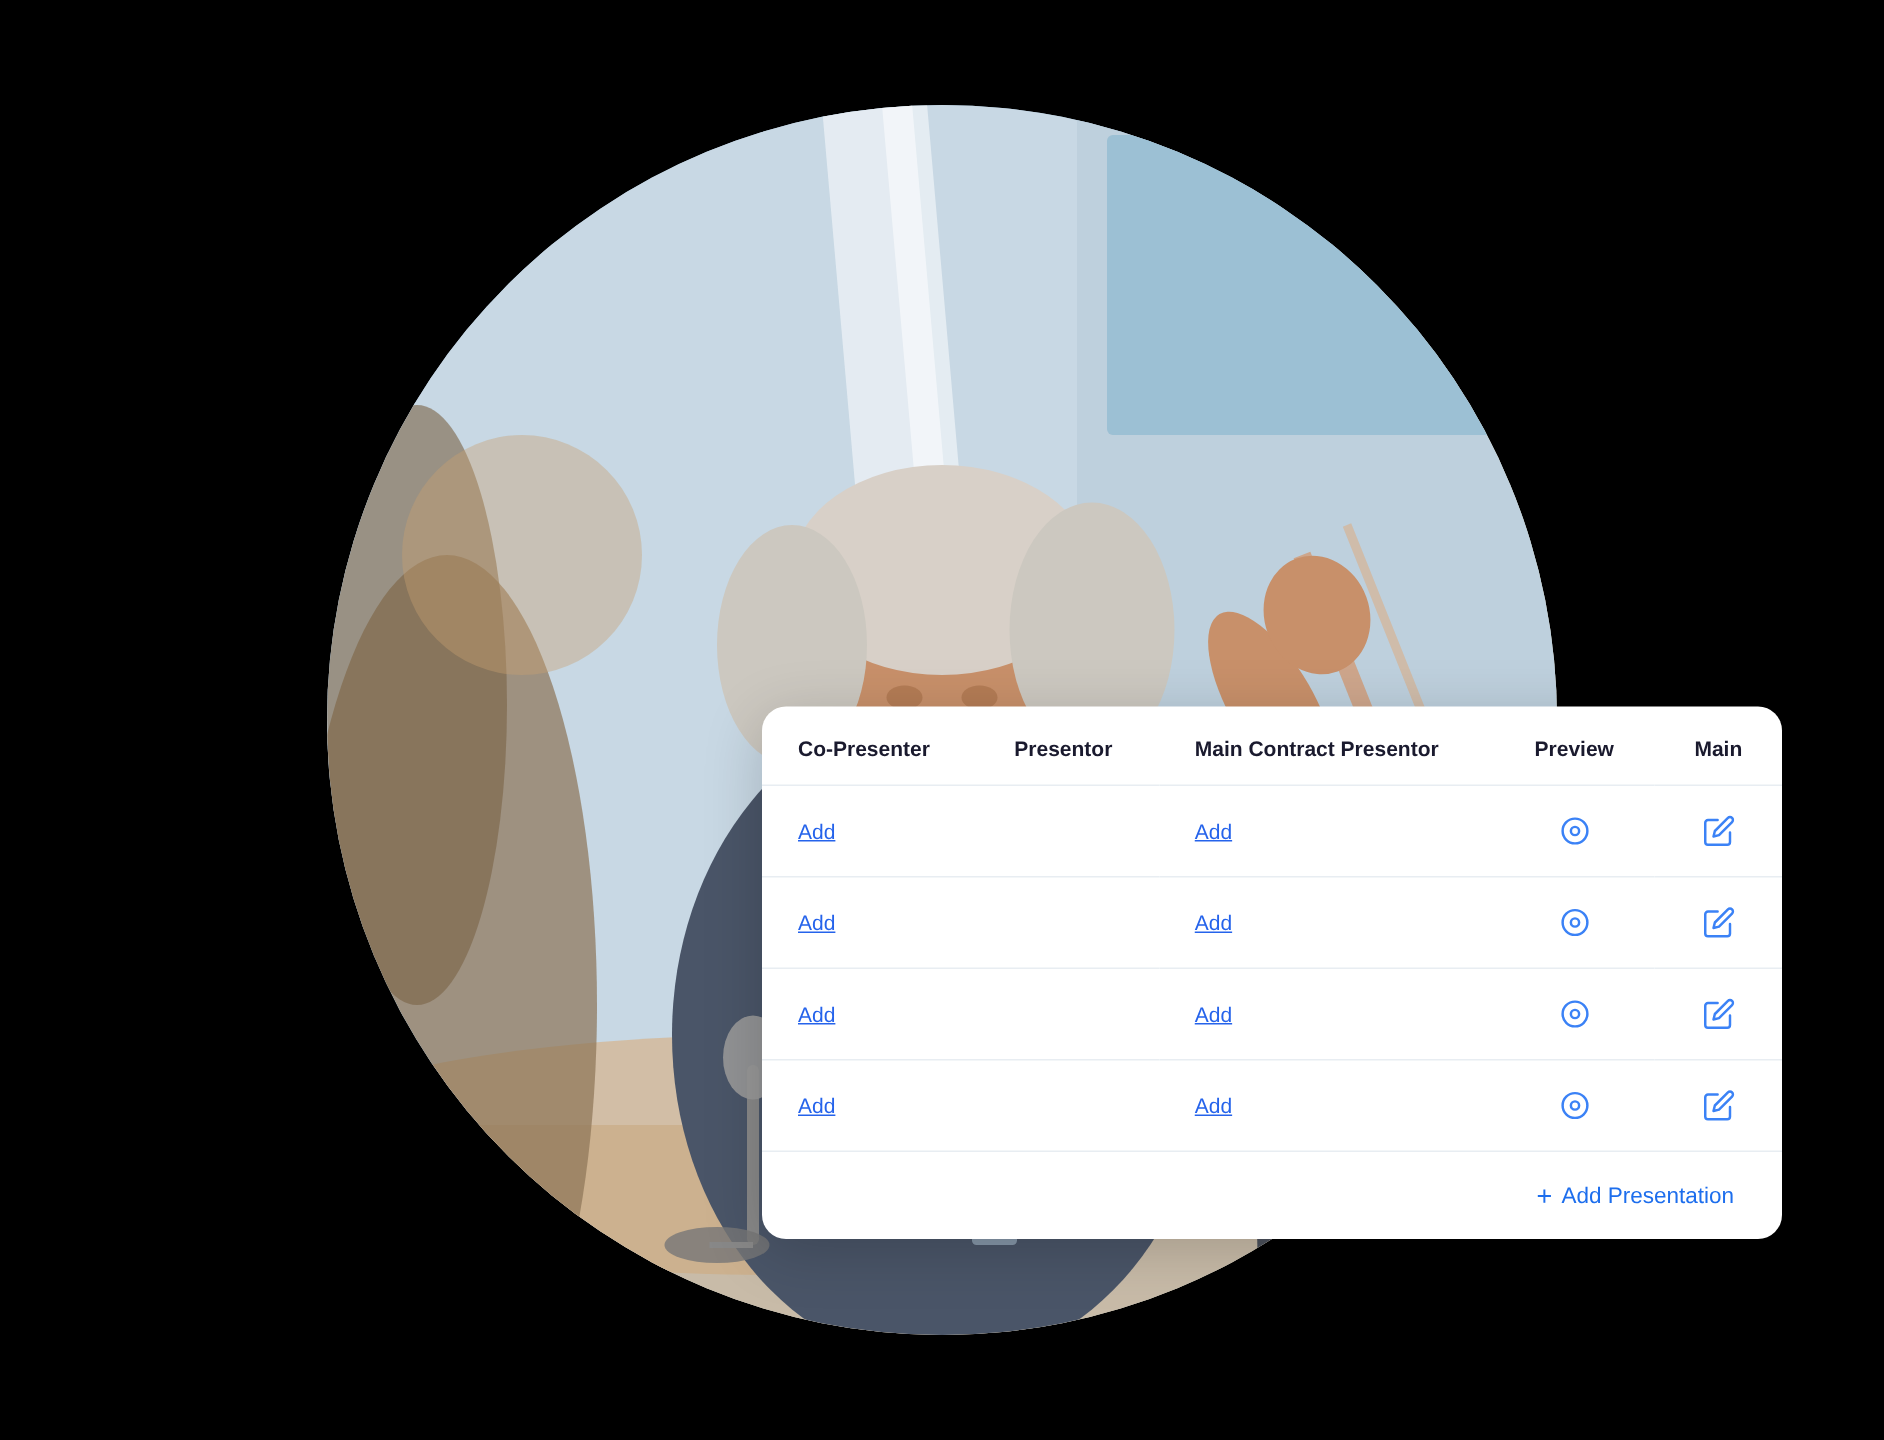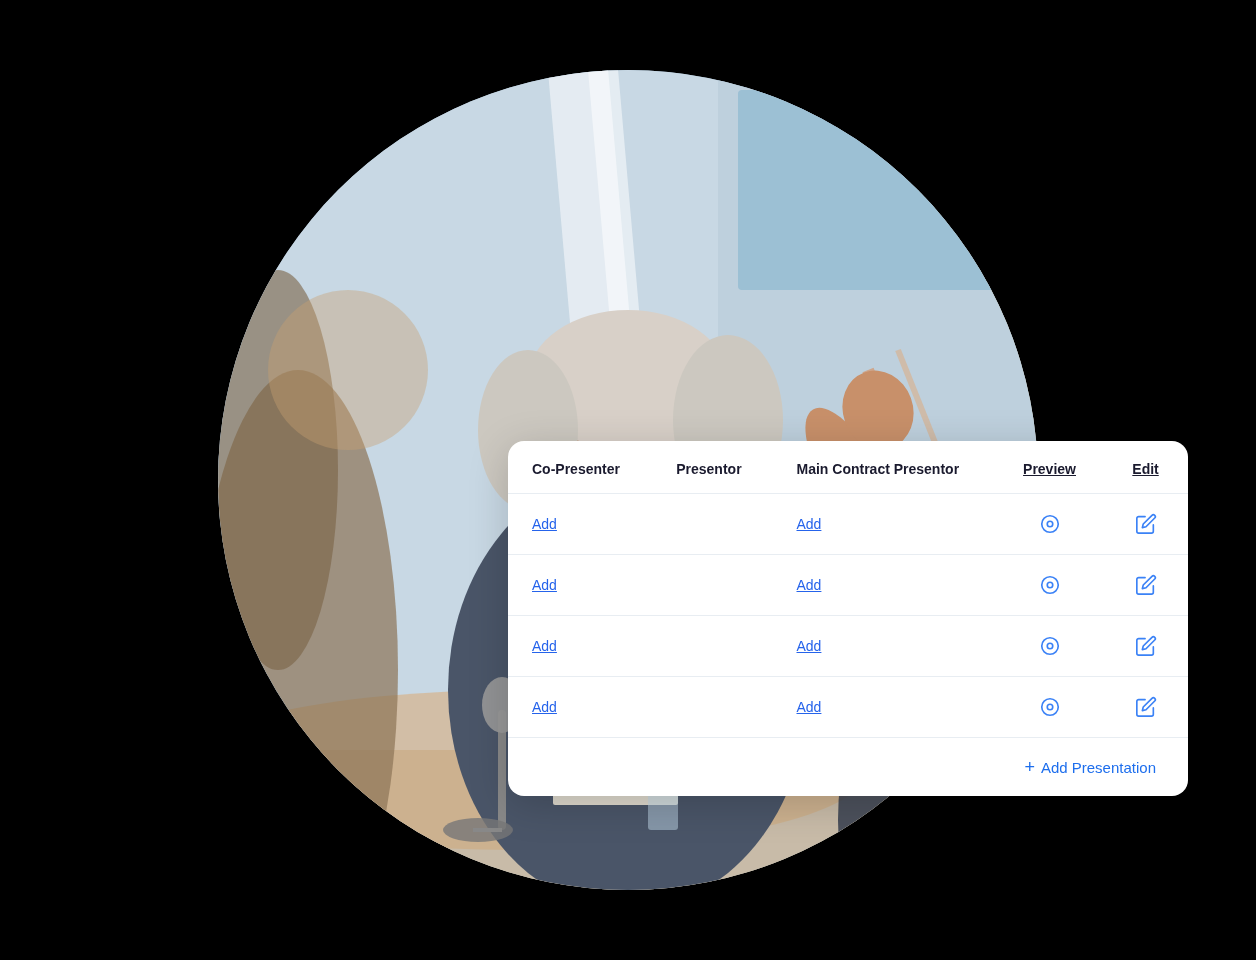--- a/index.html
+++ b/index.html
@@ -35,21 +35,21 @@
 
     
     .circle-image svg {
       width: 100%;
       height: 100%;
     }
 
     .card {
       position: absolute;
       right: -60px;
-      bottom: 134px;
+      bottom: 104px;
       background: #fff;
       border-radius: 16px;
       box-shadow: 0 8px 40px rgba(0,0,0,0.18);
       overflow: hidden;
       min-width: 680px;
     }
 
     .table-container {
       width: 100%;
     }
@@ -67,21 +67,20 @@
       padding: 20px 24px 16px;
       text-align: left;
       font-weight: 600;
       font-size: 14px;
       color: #1a1a2e;
       white-space: nowrap;
     }
 
     thead th.center {
       text-align: center;
-      text-decoration: underline;
     }
 
     tbody tr {
       border-bottom: 1px solid #e8edf2;
     }
 
     tbody tr:last-child {
       border-bottom: none;
     }
 
@@ -207,21 +206,21 @@
 
   <div class="card">
     <div class="table-container">
       <table>
         <thead>
           <tr>
             <th>Co-Presenter</th>
             <th>Presentor</th>
             <th>Main Contract Presentor</th>
             <th class="center">Preview</th>
-            <th class="center">Edit</th>
+            <th class="center">Main</th>
           </tr>
         </thead>
         <tbody id="table-body">
         <tr>
               <td><a class="link">Add</a></td>
               <td></td>
               <td><a class="link">Add</a></td>
               <td class="center"><span class="icon-btn">
                   <svg viewBox="0 0 24 24" fill="none" stroke="#3b82f6" stroke-width="1.8" stroke-linecap="round" stroke-linejoin="round">
       <circle cx="12" cy="12" r="9"></circle>

